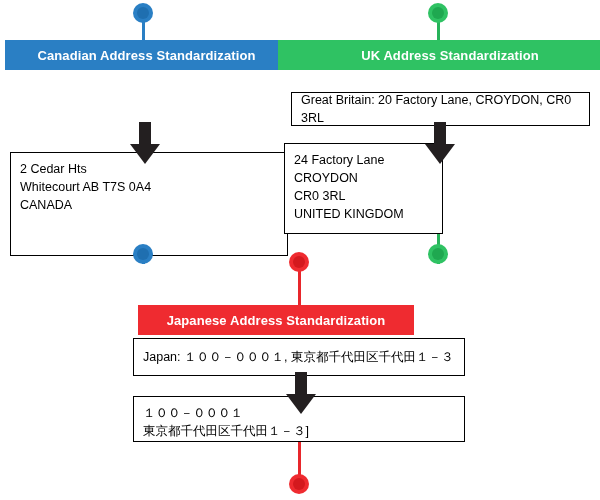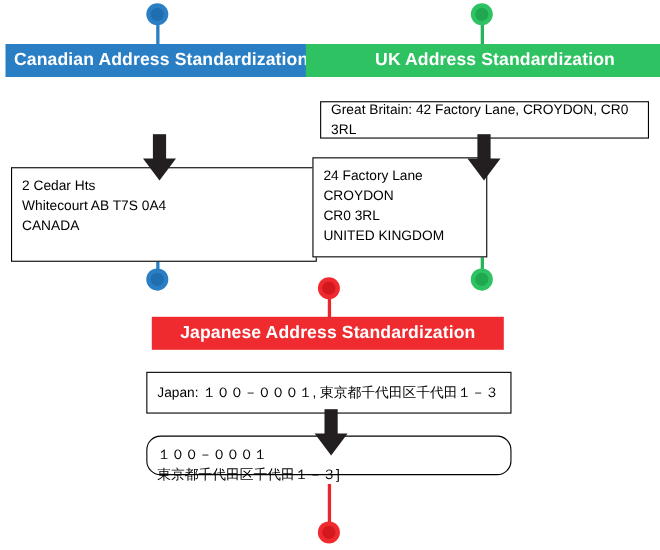--- a/index.html
+++ b/index.html
@@ -52,21 +52,21 @@
   .dot.green .inner { background: #1fa850; }
   .dot.red   { background: #ef2b30; }
   .dot.red .inner   { background: #d4191e; }
 
   
   .banner {
     position: absolute;
     box-sizing: border-box;
     color: #ffffff;
     font-weight: bold;
-    font-size: 16px;
+    font-size: 13px;
     display: flex;
     align-items: center;
     justify-content: center;
     text-align: center;
     z-index: 2;
     letter-spacing: 0.1px;
   }
   .banner.blue  { background: #2a7fc4; }
   .banner.green { background: #2fc263; }
   .banner.red   { background: #ef2b30; }
@@ -133,63 +133,63 @@
   </div>
 
   <div class="banner blue" style="left:5px; top:40px; width:283px; height:30px;">Canadian Address Standardization</div>
 
 
   <div class="arrow" style="left:130px; top:122px;">
     <span class="shaft"></span>
     <span class="head"></span>
   </div>
 
-  <div class="box multiline" style="left:10px; top:152px; width:278px; height:86px;">2 Cedar Hts
+  <div class="box multiline" style="left:10px; top:152px; width:278px; height:104px;">2 Cedar Hts
 Whitecourt AB T7S 0A4
 CANADA</div>
 
   <div class="dot blue" style="left:133px; top:244px;">
     <span class="inner"></span>
   </div>
 
   <div class="dot green" style="left:428px; top:3px;">
     <span class="inner"></span>
   </div>
 
   <div class="banner green" style="left:278px; top:40px; width:344px; height:30px;">UK Address Standardization</div>
 
-  <div class="box" style="left:291px; top:92px; width:299px; height:34px;">Great Britain: 42 Factory Lane, CROYDON, CR0 3RL</div>
+  <div class="box" style="left:291px; top:92px; width:299px; height:34px;">Great Britain: 20 Factory Lane, CROYDON, CR0 3RL</div>
 
   <div class="arrow" style="left:425px; top:122px;">
     <span class="shaft"></span>
     <span class="head"></span>
   </div>
 
   <div class="box multiline" style="left:284px; top:143px; width:159px; height:91px;">24 Factory Lane
 CROYDON
 CR0 3RL
 UNITED KINGDOM</div>
 
   <div class="dot green" style="left:428px; top:244px;">
     <span class="inner"></span>
   </div>
 
   <div class="dot red" style="left:289px; top:252px;">
     <span class="inner"></span>
   </div>
 
-  <div class="banner red" style="left:138px; top:288px; width:320px; height:30px;">Japanese Address Standardization</div>
+  <div class="banner red" style="left:138px; top:305px; width:276px; height:30px;">Japanese Address Standardization</div>
 
   <div class="box" style="left:133px; top:338px; width:332px; height:38px;text-align:right;">Japan: １００－０００１, 東京都千代田区千代田１－３</div>
 
   <div class="arrow" style="left:286px; top:372px;">
     <span class="shaft"></span>
     <span class="head"></span>
   </div>
 
-  <div class="box multiline" style="left:133px; top:396px; width:332px; height:36px;border-radius:13px;">１００－０００１
+  <div class="box multiline" style="left:133px; top:396px; width:332px; height:46px;">１００－０００１
 東京都千代田区千代田１－３]</div>
 
   <div class="dot red" style="left:289px; top:474px;">
     <span class="inner"></span>
   </div>
 
 </div>
 
 </body></html>

